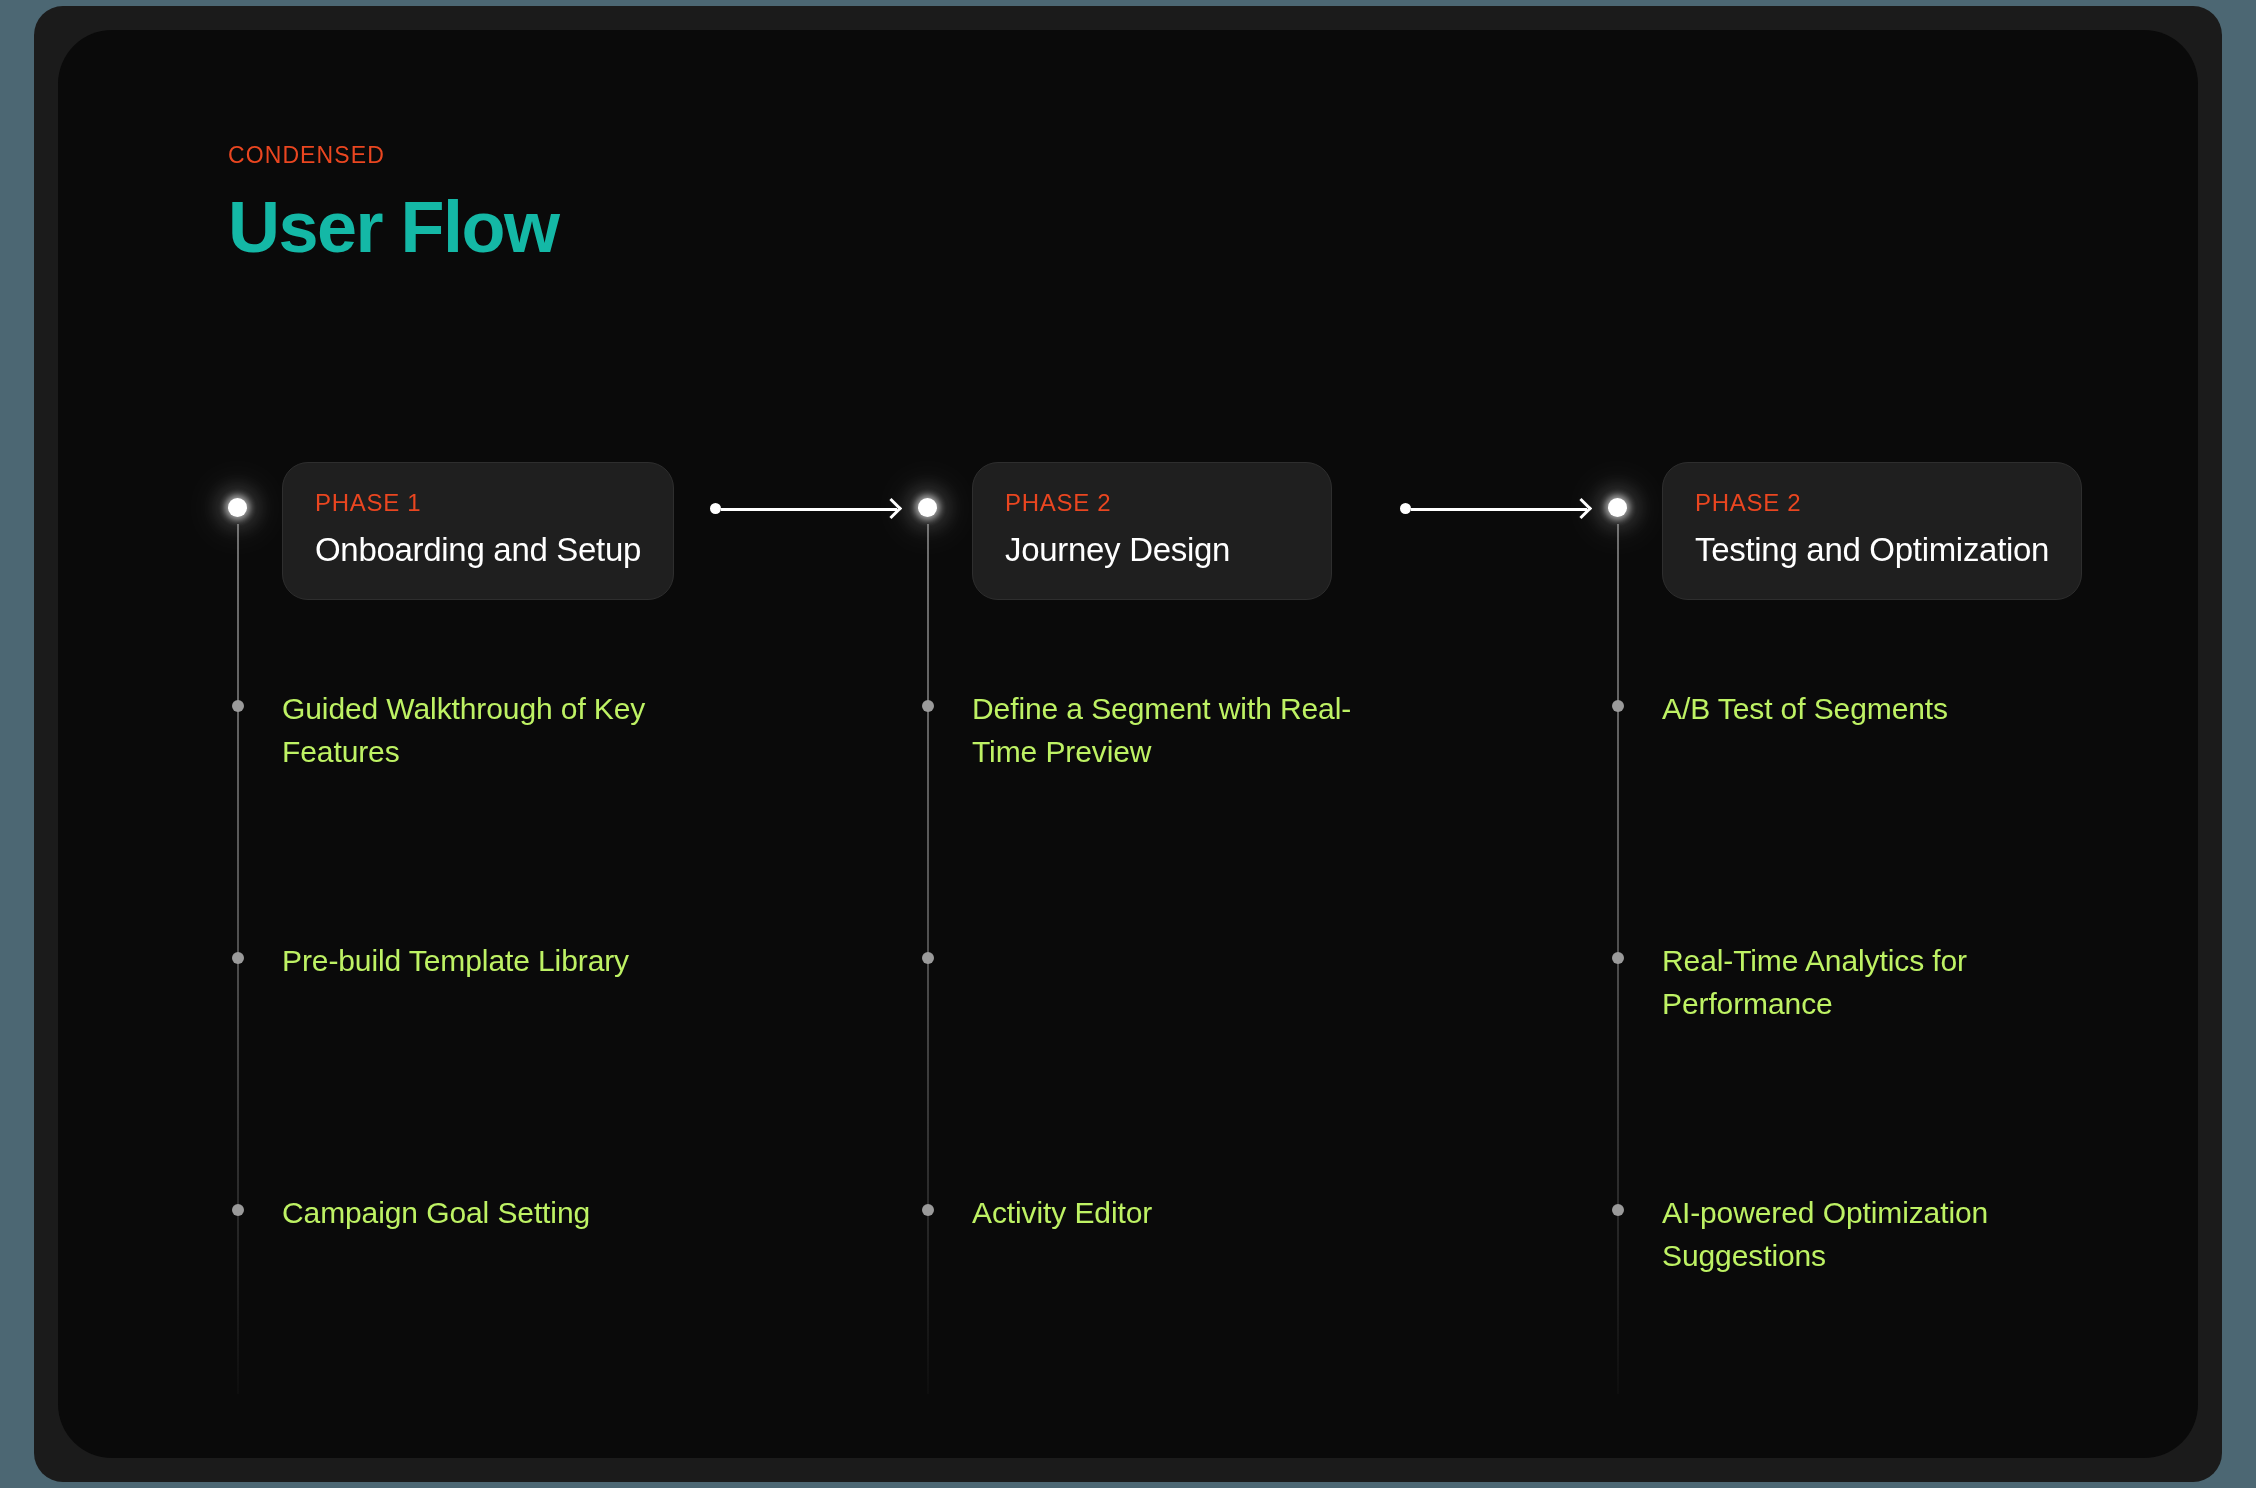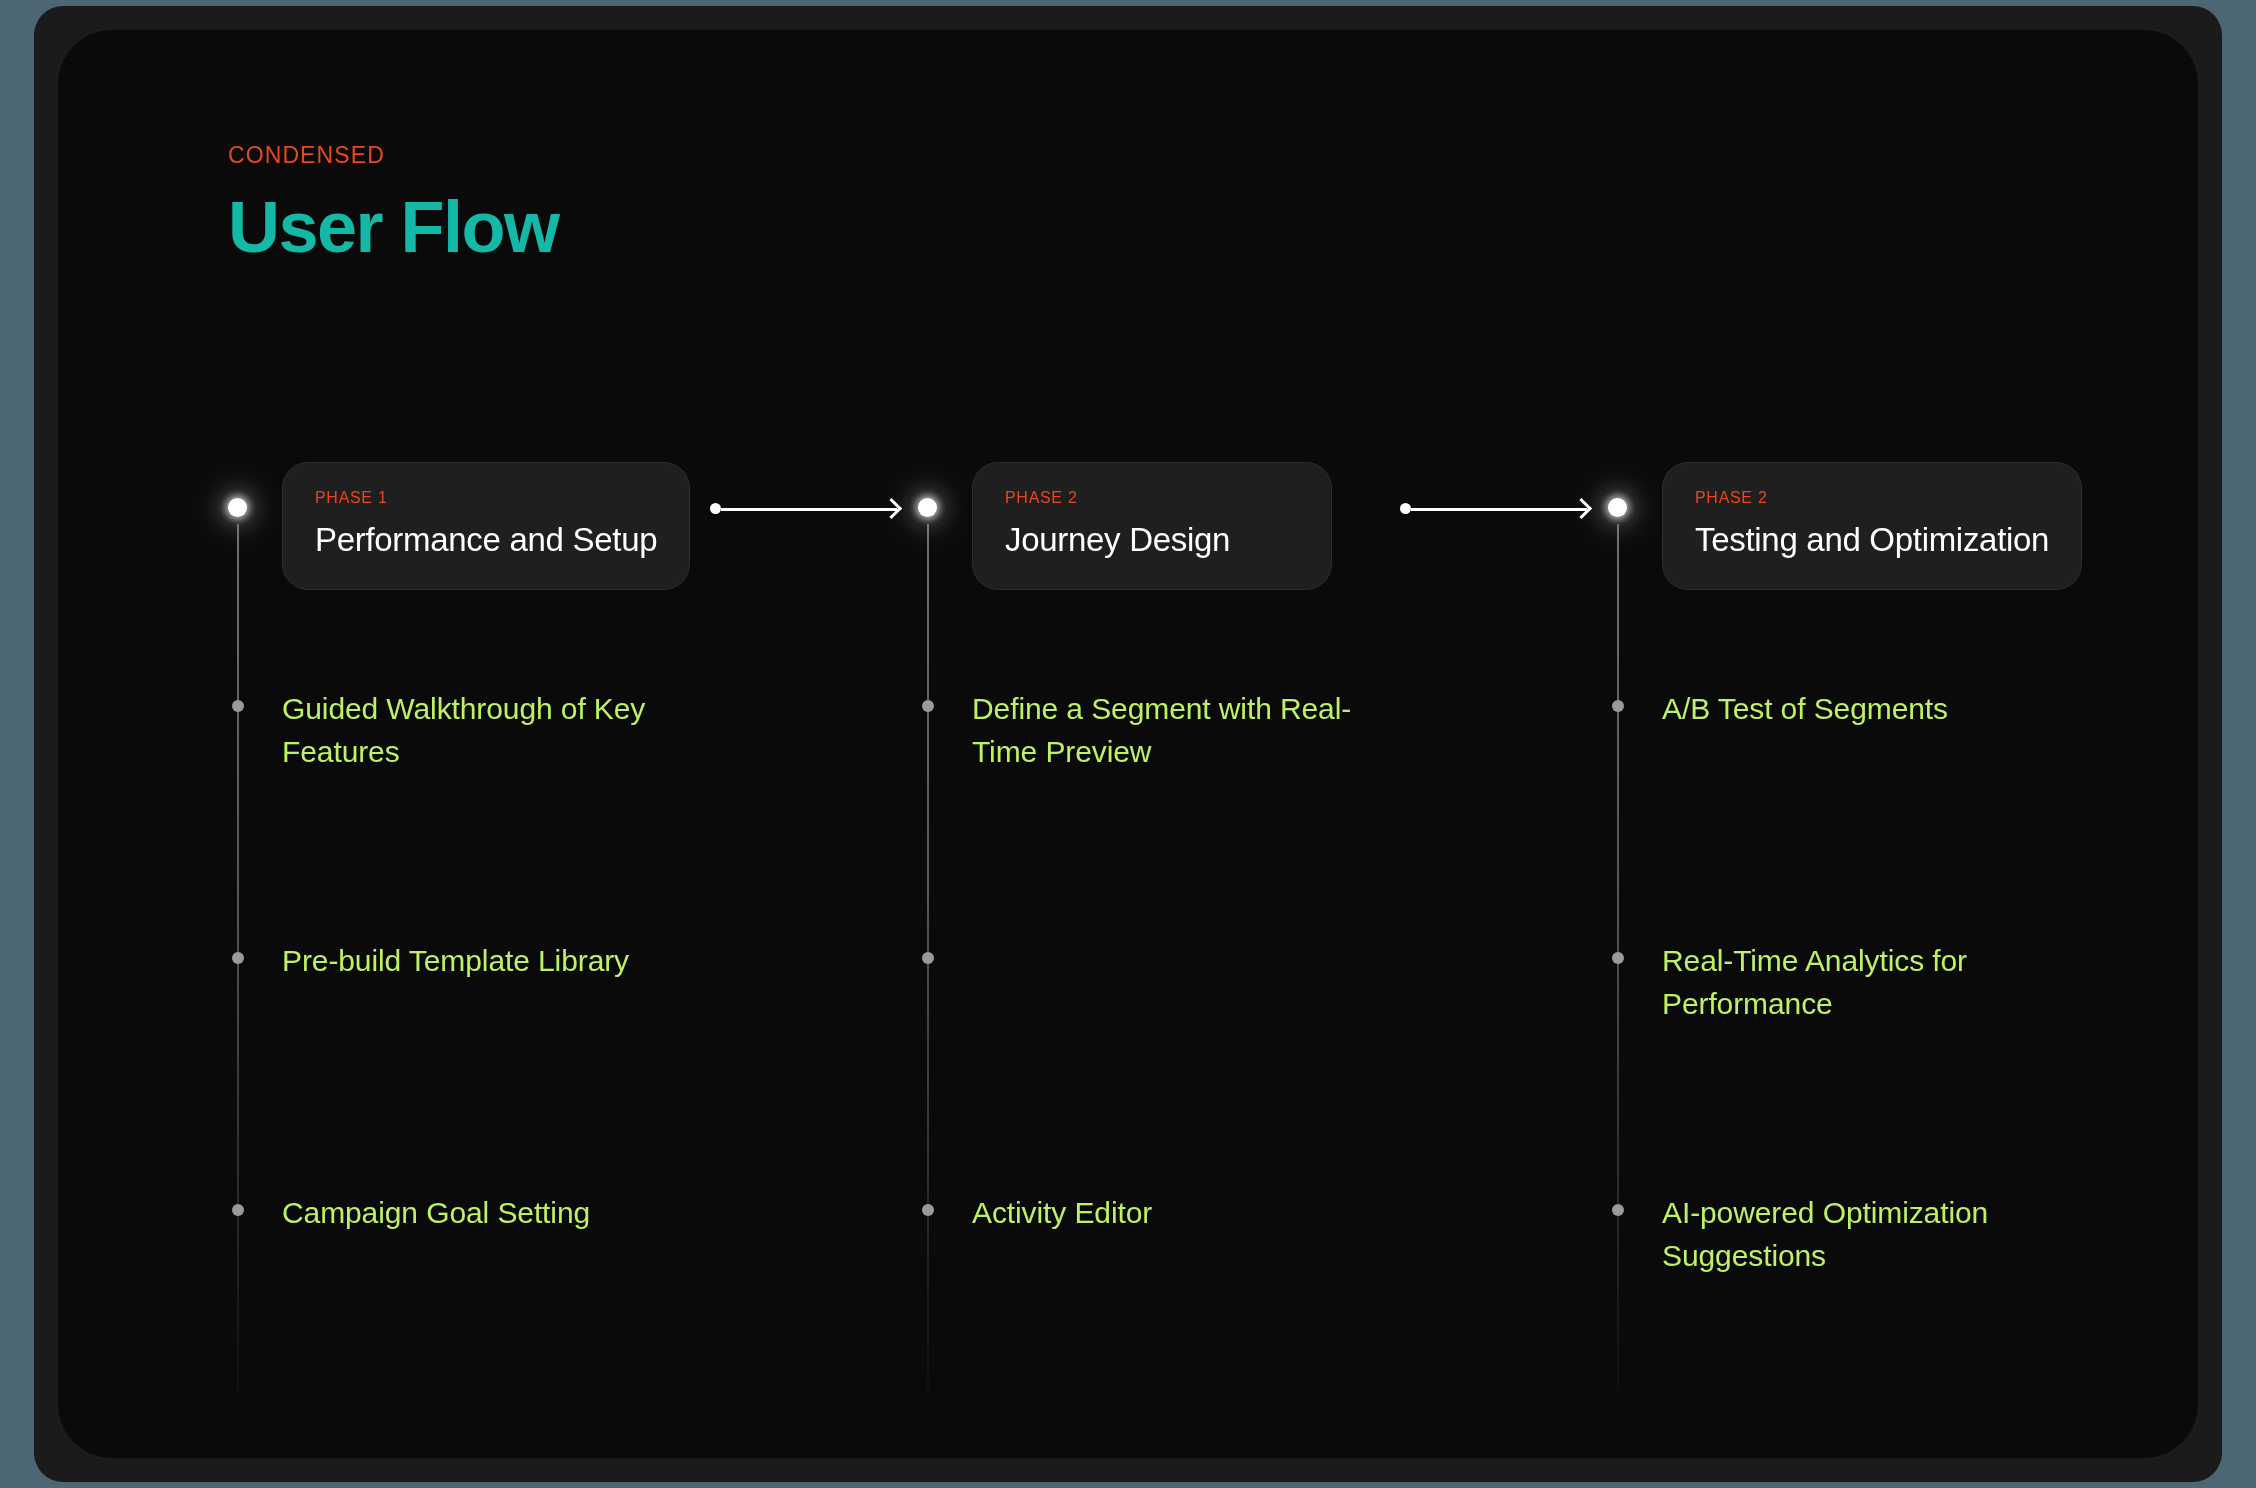--- a/index.html
+++ b/index.html
@@ -96,21 +96,21 @@
     min-width:360px;
     background:#1f1f1f;
     border:1px solid #2e2e2e;
     border-radius:26px;
     padding:26px 32px 30px 32px;
   }
   .phase-card.wide { min-width:400px; }
 
   .phase-tag {
     color:#ea4620;
-    font-size:16px;
+    font-size:24px;
     letter-spacing:0.7px;
     font-weight:400;
   }
 
   .phase-name {
     color:#ffffff;
     font-size:33px;
     font-weight:400;
     letter-spacing:-0.3px;
     margin-top:14px;
@@ -189,21 +189,21 @@
     </div>
 
     <div id="flow-board">
 
       <div class="flow-column col-0">
         <div class="node-dot"></div>
         <div class="column-rail"></div>
 
         <div class="phase-card">
           <div class="phase-tag">PHASE 1</div>
-          <div class="phase-name">Performance and Setup</div>
+          <div class="phase-name">Onboarding and Setup</div>
         </div>
 
         <div class="bullet-item b-0">
           <span class="bullet-dot"></span>
           <div class="bullet-text">Guided Walkthrough of Key Features</div>
         </div>
         <div class="bullet-item b-1">
           <span class="bullet-dot"></span>
           <div class="bullet-text">Pre-build Template Library</div>
         </div>

